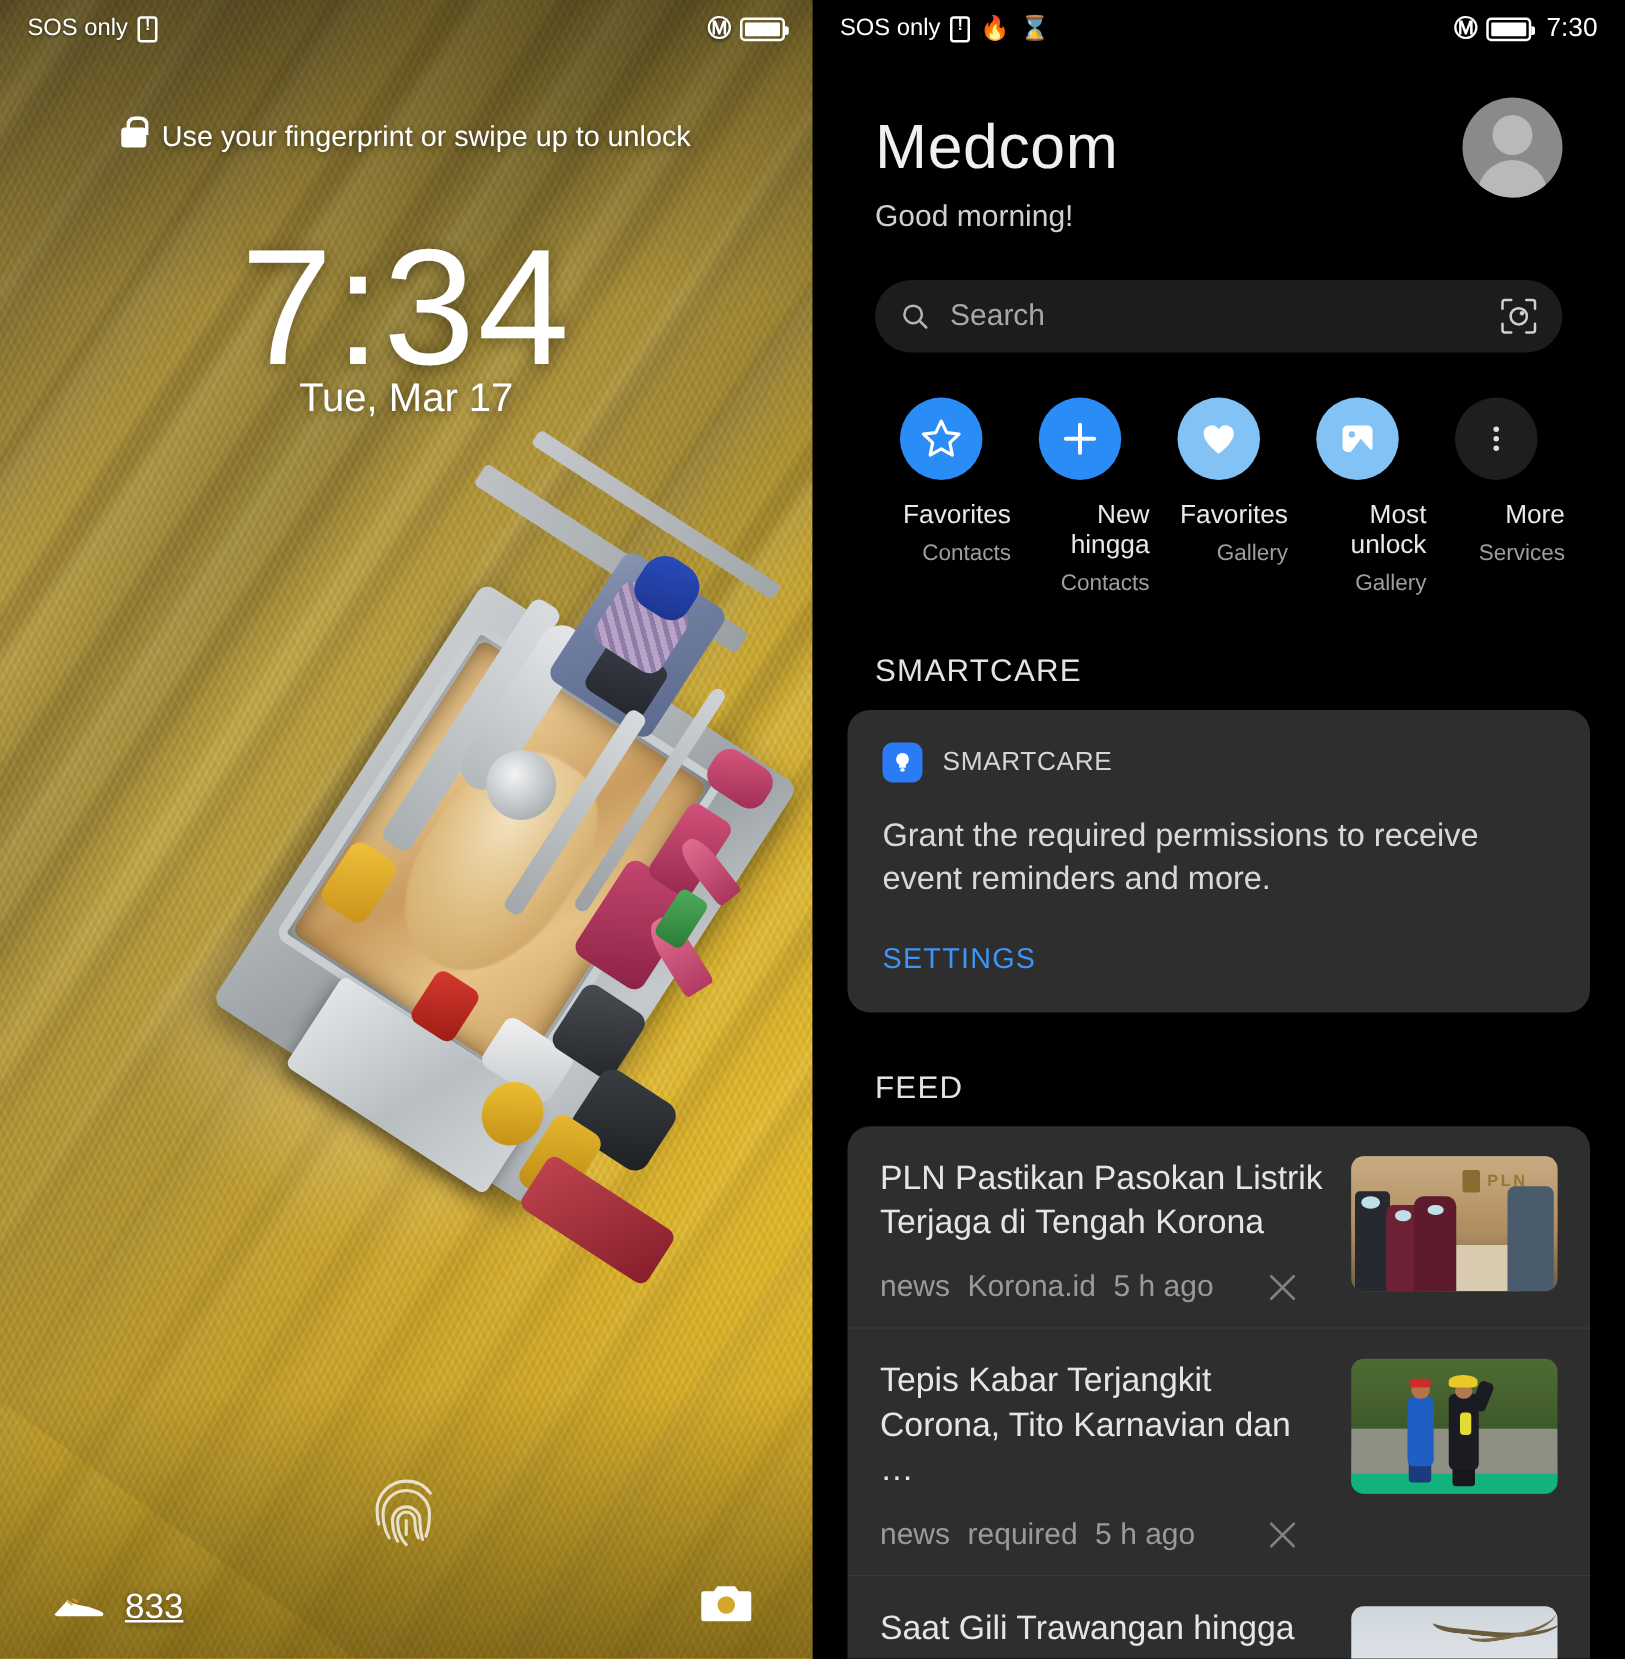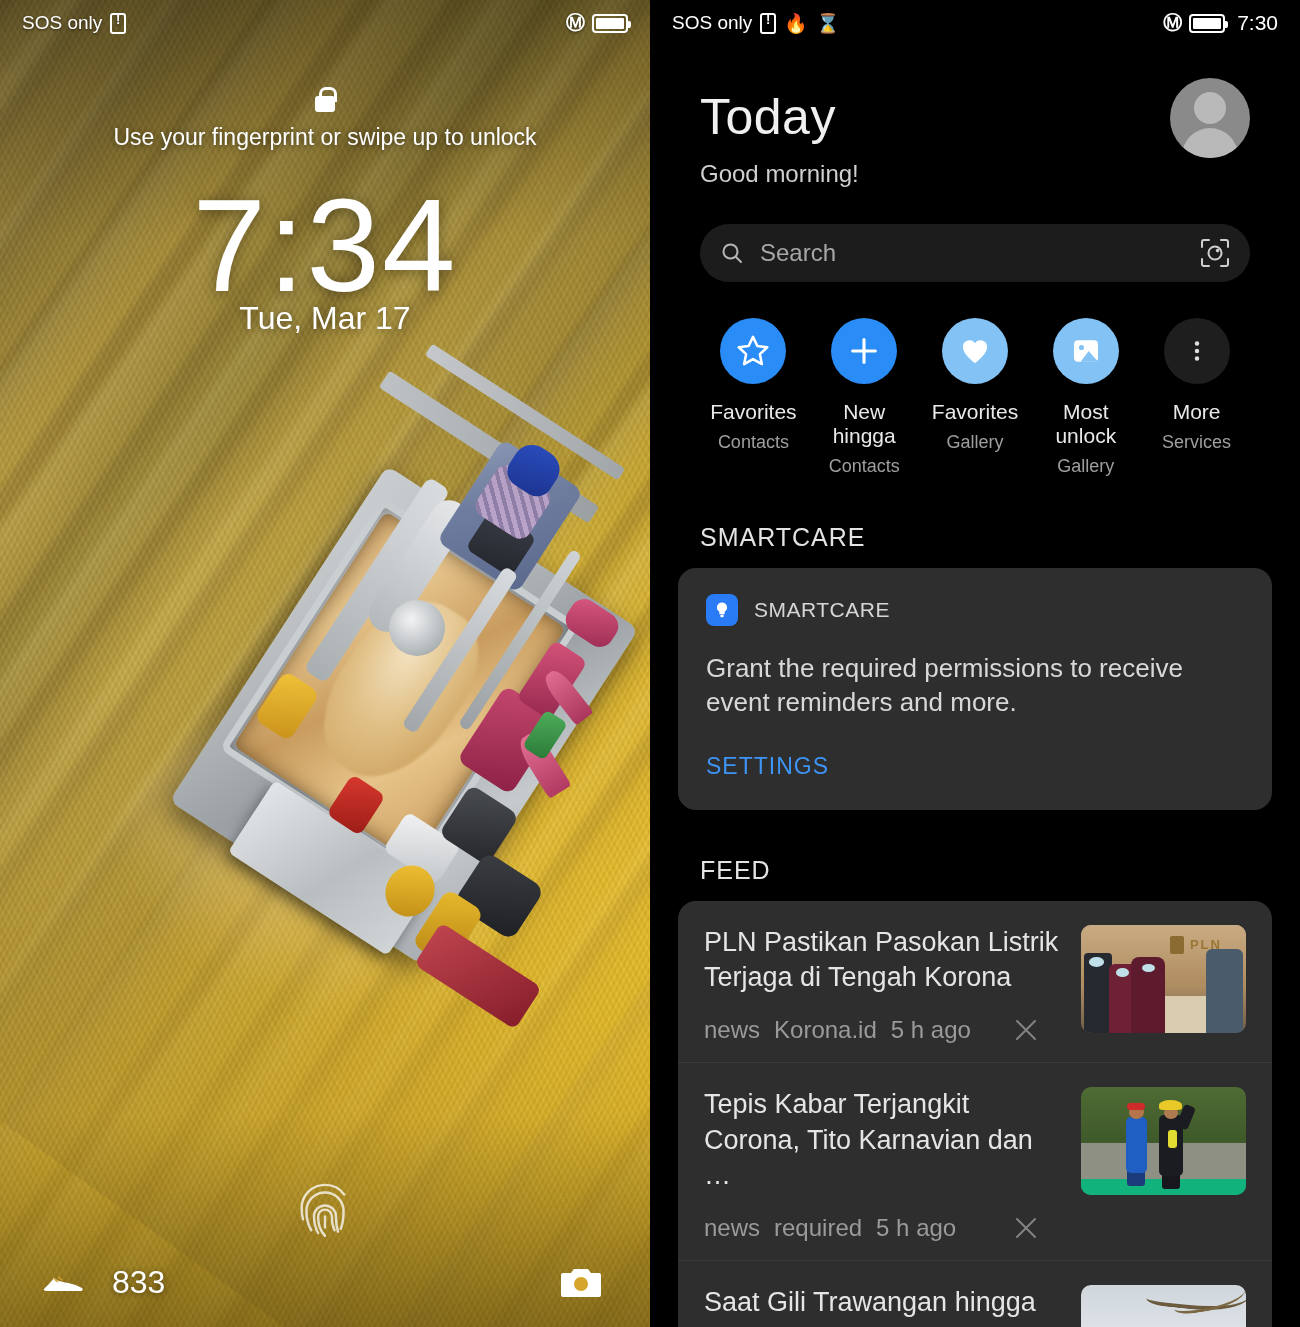--- a/index.html
+++ b/index.html
@@ -205,21 +205,21 @@
   .sim-icon:after { content:"!"; position:absolute; left:0; right:0; top:-3px;
     font-size:13px; text-align:center; font-weight:bold; }
   .nfc-icon { font-size:19px; font-weight:bold; letter-spacing:-1px; }
   .batt { width:36px; height:19px; border:2px solid #fff; border-radius:4px; position:relative; }
   .batt:after { content:""; position:absolute; right:-5px; top:5px; width:3px; height:7px; background:#fff; border-radius:0 2px 2px 0; }
   .batt i { position:absolute; inset:2px; background:#fff; border-radius:1px; display:block; }
 
   .lock-hint {
     position:absolute; left:0; top:96px; width:650px;
     display:flex; align-items:center; justify-content:center; gap:12px;
-    color:#fff; font-size:23px; z-index:6; text-shadow:0 1px 6px rgba(0,0,0,.55);flex-direction:column;
+    color:#fff; font-size:23px; z-index:6; text-shadow:0 1px 6px rgba(0,0,0,.55);
   }
   .lock-glyph { width:20px; height:16px; background:#fff; border-radius:3px; position:relative; }
   .lock-glyph:before {
     content:""; position:absolute; left:4px; top:-9px; width:12px; height:12px;
     border:3px solid #fff; border-bottom:none; border-radius:7px 7px 0 0;
   }
   .clock {
     position:absolute; left:0; top:172px; width:650px; text-align:center;
     color:#fff; font-size:132px; line-height:1.12; font-weight:200; letter-spacing:2px;
     z-index:6; text-shadow:0 2px 14px rgba(0,0,0,.4);
@@ -227,22 +227,22 @@
   .lock-date {
     position:absolute; left:0; top:300px; width:650px; text-align:center;
     color:#fff; font-size:32px; font-weight:300; z-index:6;
     text-shadow:0 1px 8px rgba(0,0,0,.45);
   }
   .fp {
     position:absolute; left:292px; top:1178px; width:66px; height:66px; z-index:6;
     opacity:.75;
   }
   .steps {
-    position:absolute; left:42px; bottom:26px; display:flex; align-items:center; gap:28px;
-    color:#fff; font-size:32px; z-index:6; text-shadow:0 1px 6px rgba(0,0,0,.5);
+    position:absolute; left:42px; bottom:26px; display:flex; align-items:center; gap:16px;
+    color:#fff; font-size:28px; z-index:6; text-shadow:0 1px 6px rgba(0,0,0,.5);text-decoration:underline;
   }
   .shoe { width:42px; height:22px; }
   .cam-btn {
     position:absolute; right:48px; bottom:28px; width:42px; height:34px; z-index:6;
   }
 
   
   .today { position:relative; width:650px; height:1327px; background:#000; color:#e8e8e8; overflow:hidden; }
   .t-status {
     height:46px; display:flex; align-items:center; justify-content:space-between;
@@ -264,21 +264,21 @@
 
   .search {
     margin:36px 50px 0 50px; height:58px; background:#1c1c1c; border-radius:29px;
     display:flex; align-items:center; padding:0 20px; gap:16px;
   }
   .s-icon { width:24px; height:24px; flex:0 0 auto; }
   .s-text { flex:1; font-size:24px; color:#a7a7a7; }
   .scan-icon { width:30px; height:30px; flex:0 0 auto; }
 
   .shortcuts { display:flex; justify-content:space-between; margin:36px 48px 0 48px; }
-  .sc { width:112px; text-align:center; }
+  .sc { width:112px; text-align:right; }
   .sc-circle {
     width:66px; height:66px; border-radius:50%; margin:0 auto;
     display:flex; align-items:center; justify-content:center;
   }
   .sc-label { font-size:21px; color:#e9e9e9; margin-top:16px; line-height:1.15; }
   .sc-sub { font-size:18px; color:#9e9e9e; margin-top:8px; }
 
   .sect-title { font-size:25px; color:#e3e3e3; letter-spacing:1px; margin:46px 0 16px 50px; }
 
   .card { margin:0 28px; background:#2e2e2e; border-radius:18px; }
@@ -449,21 +449,21 @@
       <div class="sb-right">
         <span class="nfc-icon">Ⓜ</span>
         <span class="batt">
             <i></i>
           </span>
         <span class="t-time">7:30</span>
       </div>
     </div>
 
     <div class="t-head">
-      <div class="t-title">Today</div>
+      <div class="t-title">Medcom</div>
       <div class="t-sub">Good morning!</div>
       <div class="avatar">
         <span class="a-head"></span>
           <span class="a-body"></span>
       </div>
     </div>
 
     <div class="search">
       <svg class="s-icon" viewBox="0 0 24 24">
         <circle cx="10.5" cy="10.5" r="7" fill="none" stroke="#b5b5b5" stroke-width="2"></circle>

